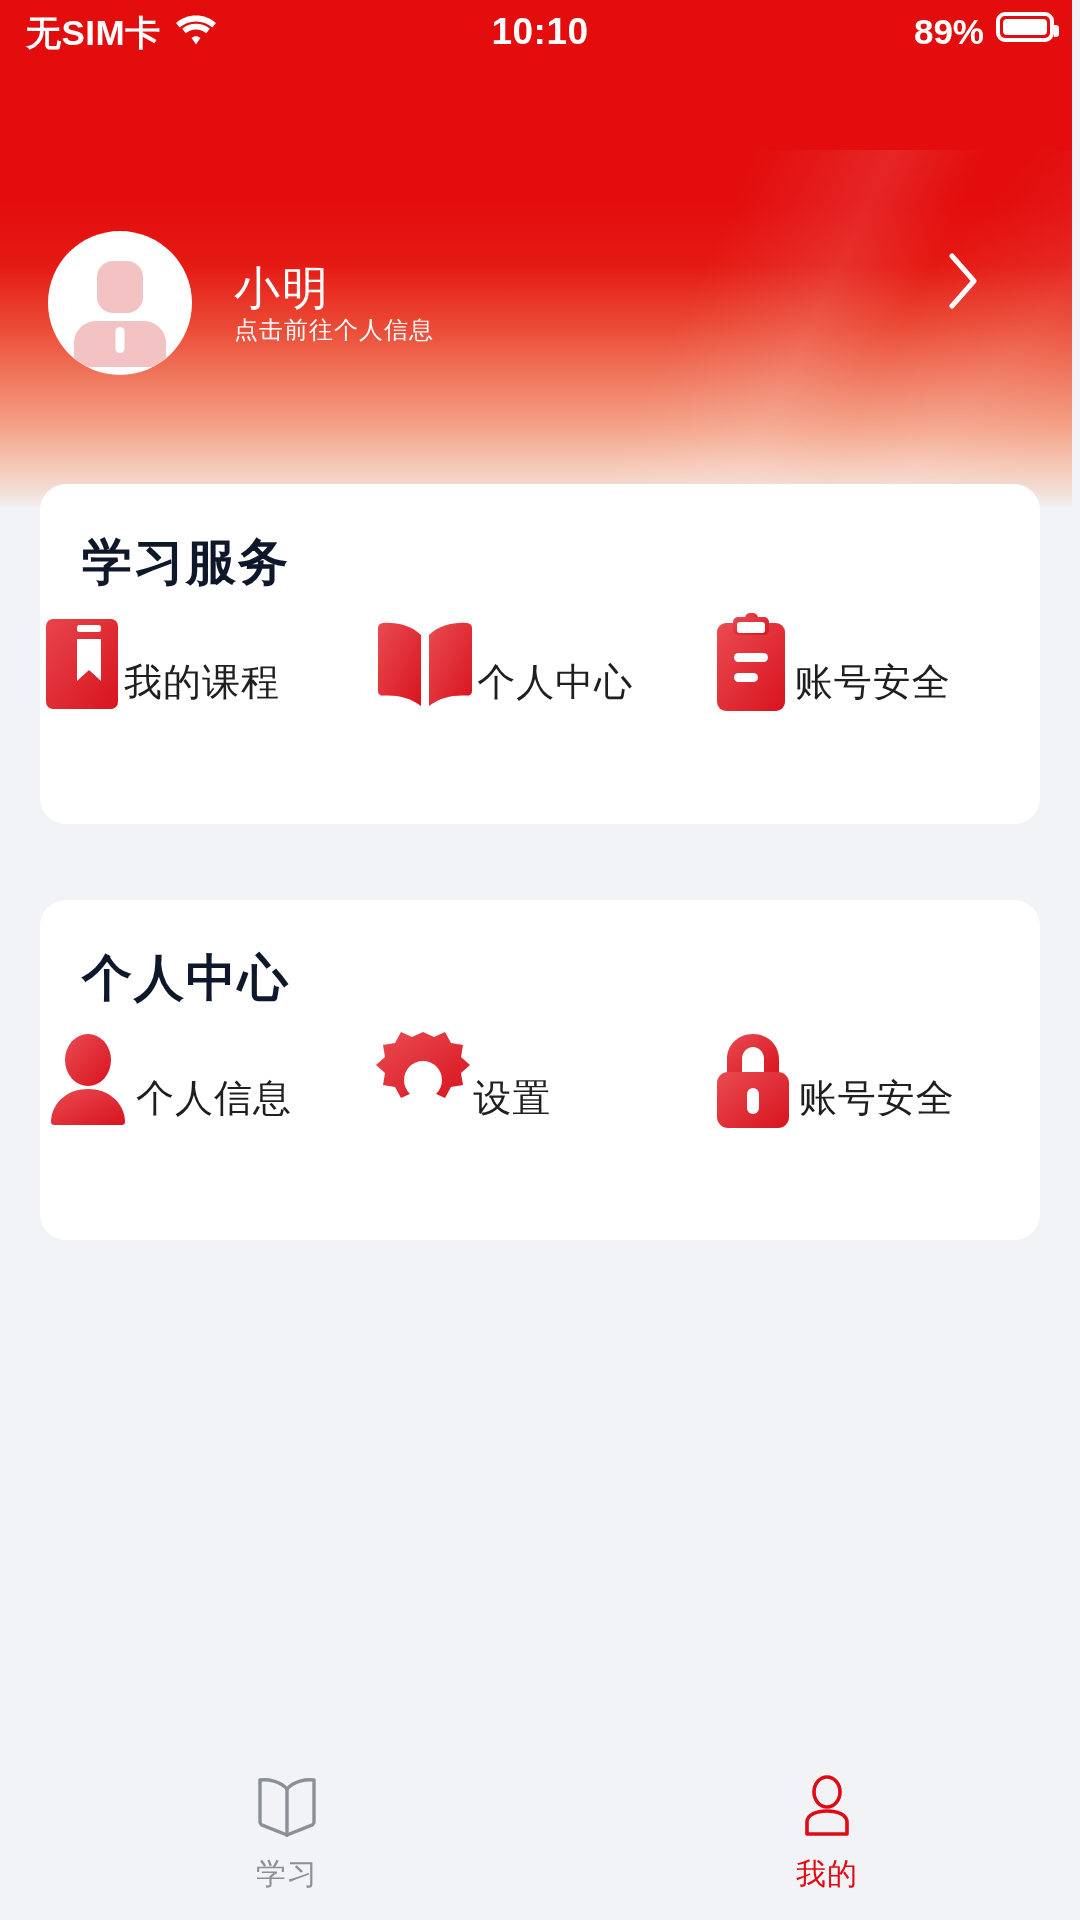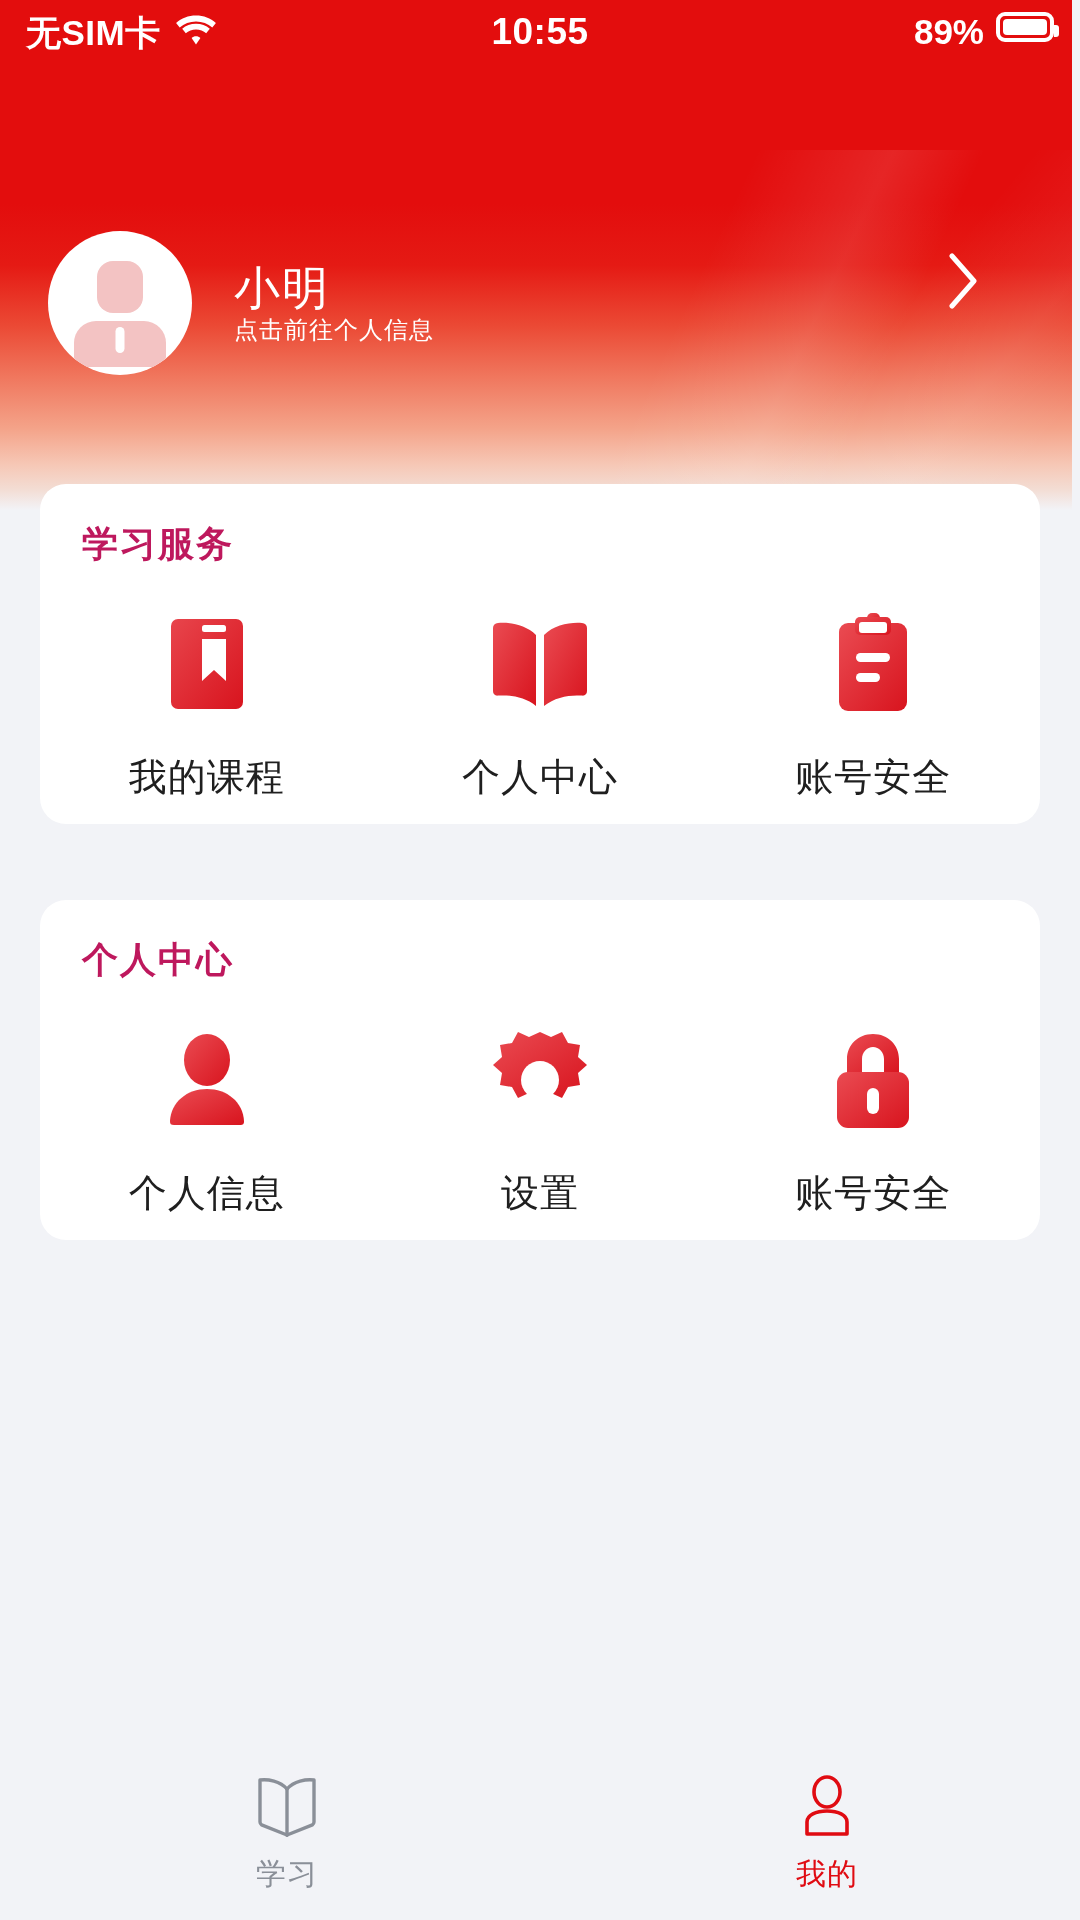--- a/index.html
+++ b/index.html
@@ -114,30 +114,30 @@
 
   
   .card {
     position:absolute; left:40px; width:1000px;
     background:#ffffff; border-radius:26px;
   }
   #card-study { top:484px; height:340px; }
   #card-personal { top:900px; height:340px; }
 
   .card-title {
-    position:absolute; left:42px; top:36px;
-    font-size:36px; font-weight:bold; color:#be185d; letter-spacing:2px;
+    position:absolute; left:42px; top:45px;
+    font-size:50px; font-weight:bold; color:#0f172a; letter-spacing:2px;
   }
   .grid {
     position:absolute; left:0; top:128px; width:100%;
     display:flex;
   }
   .grid-item {
     width:33.333%;
-    display:flex; flex-direction:column; align-items:center;text-align:center;
+    display:flex; flex-direction:row; align-items:center;text-align:center;
   }
   .grid-icon { height:104px; display:flex; align-items:center; justify-content:center; }
   .grid-label {
     margin-top:36px; font-size:38px; color:#1f1f1f; letter-spacing:1px;
   }
 
   
   .tabbar {
     position:absolute; left:17px; bottom:0; width:1080px; height:172px;
     background:#f2f3f7;
@@ -164,21 +164,21 @@
       <div class="sb-left">
         <span class="sb-carrier">无SIM卡</span>
         <span>
           <svg width="42" height="32" viewBox="0 0 42 32">
             <path d="M21 7.5c6.2 0 11.9 2.2 16.3 5.9l3.6-4.5C35.6 4.3 28.6 1.6 21 1.6S6.4 4.3 1.1 8.9l3.6 4.5C9.1 9.7 14.8 7.5 21 7.5z" fill="#fff"></path>
             <path d="M21 15.4c3.9 0 7.5 1.4 10.2 3.8l3.6-4.5C31.1 11.6 26.3 9.8 21 9.8s-10.1 1.8-13.8 4.9l3.6 4.5c2.7-2.4 6.3-3.8 10.2-3.8z" fill="#fff"></path>
             <path d="M21 22.3c1.7 0 3.2.6 4.4 1.6L21 30.4l-4.4-6.5c1.2-1 2.7-1.6 4.4-1.6z" fill="#fff"></path>
           </svg>
         </span>
       </div>
-      <div class="sb-center">10:55</div>
+      <div class="sb-center">10:10</div>
       <div class="sb-right">
         <span class="sb-batt-text">89%</span>
         <span class="sb-batt">
             <i></i>
           </span>
       </div>
     </div>
 
     <div class="profile">
       <div class="avatar">

